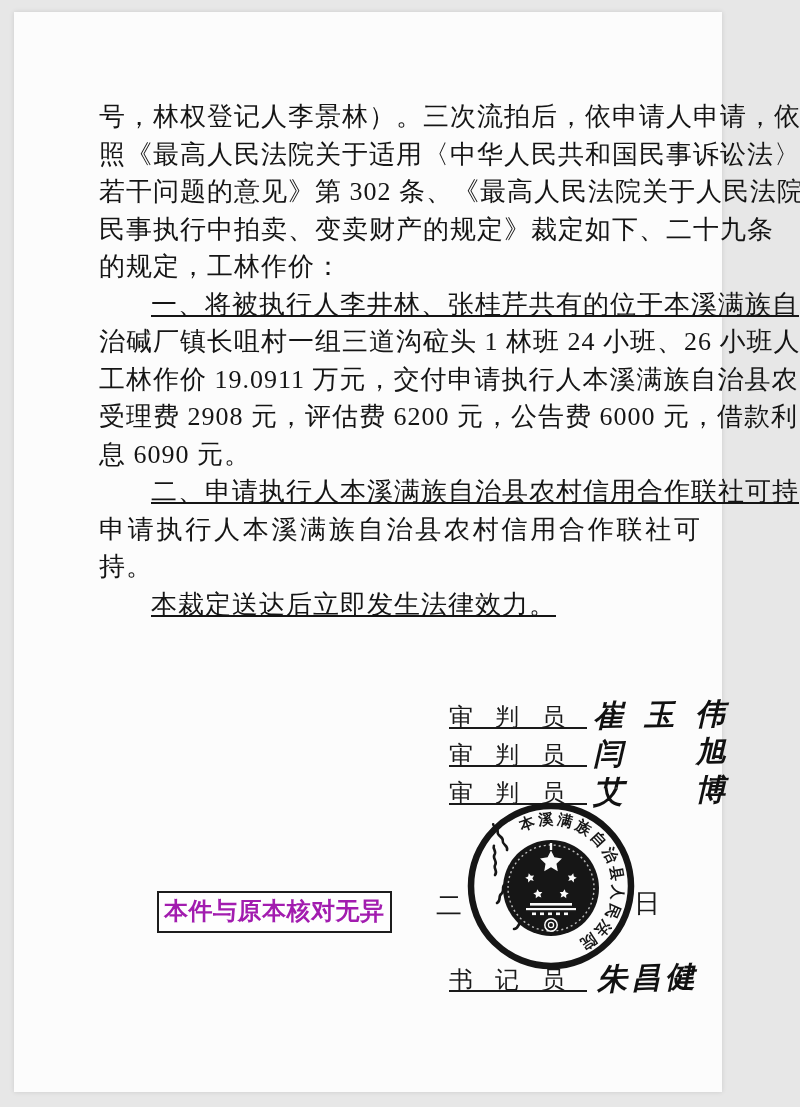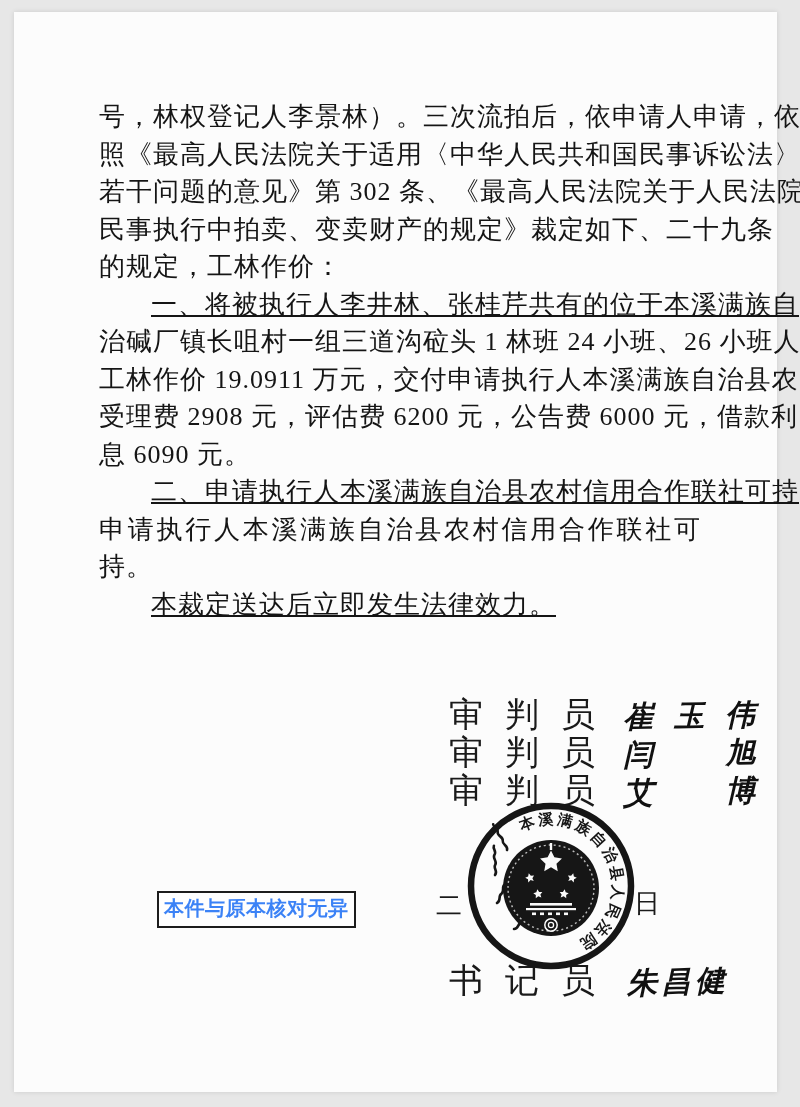--- a/index.html
+++ b/index.html
@@ -4,56 +4,56 @@
 <title>Document</title>
 <style>
   html,body{margin:0;padding:0;}
   body{
     width:800px;height:1107px;
     background:#e7e7e7;
     font-family:"Liberation Serif","DejaVu Serif",serif;
     position:relative;overflow:hidden;
   }
   .paper{
-    position:absolute;left:14px;top:12px;width:763px;height:1080px;
+    position:absolute;left:14px;top:12px;width:708px;height:1080px;
     background:#fcfcfc;
     box-shadow:0 0 5px rgba(0,0,0,0.12);
   }
   
   .doc-body{
     position:absolute;left:85px;top:86px;width:602px;
     font-size:26px;line-height:37.5px;color:#151515;
     letter-spacing:1px;
   }
   .doc-line{text-align:justify;text-align-last:justify;white-space:nowrap;}
   .doc-line.last{text-align-last:left;white-space:normal;}
   .doc-line.indent{text-indent:52px;text-decoration:underline;}
   
   .signatures{position:absolute;left:435px;top:684px;}
   .judge-row{height:38px;line-height:38px;white-space:nowrap;}
   .sig-title{
-    font-size:34px;color:#1a1a1a;letter-spacing:22px;display:inline-block;
+    font-size:24px;color:#1a1a1a;letter-spacing:22px;display:inline-block;text-decoration:underline;
   }
   .sig-name{
     display:inline-block;width:132px;margin-left:6px;
     text-align:justify;text-align-last:justify;
     font-size:30px;font-weight:700;font-style:italic;color:#111;
     transform:rotate(-1deg);vertical-align:baseline;
   }
   .clerk-row{position:absolute;left:435px;top:946px;white-space:nowrap;z-index:2;}
   .clerk-row .sig-name{transform:rotate(-2deg);letter-spacing:4px;text-align-last:auto;width:auto;}
   
   .date-char{position:absolute;font-size:26px;color:#1a1a1a;z-index:1;}
   .date-char.left{left:422px;top:876px;}
   .date-char.right{left:620px;top:874px;}
   
   .cert-stamp{
     position:absolute;left:143px;top:879px;
     border:2.5px solid #1c1c1c;padding:2px 5px 4px 5px;
-    font-size:20px;font-weight:600;color:#3b82f6;letter-spacing:0.5px;
+    font-size:24px;font-weight:600;color:#a21caf;letter-spacing:0.5px;
     background:rgba(255,255,255,0.6);z-index:3;
   }
   
   .seal{position:absolute;left:452px;top:789px;width:170px;height:170px;z-index:4;}
 </style>
 </head>
 <body>
 
 <div class="paper">
 

